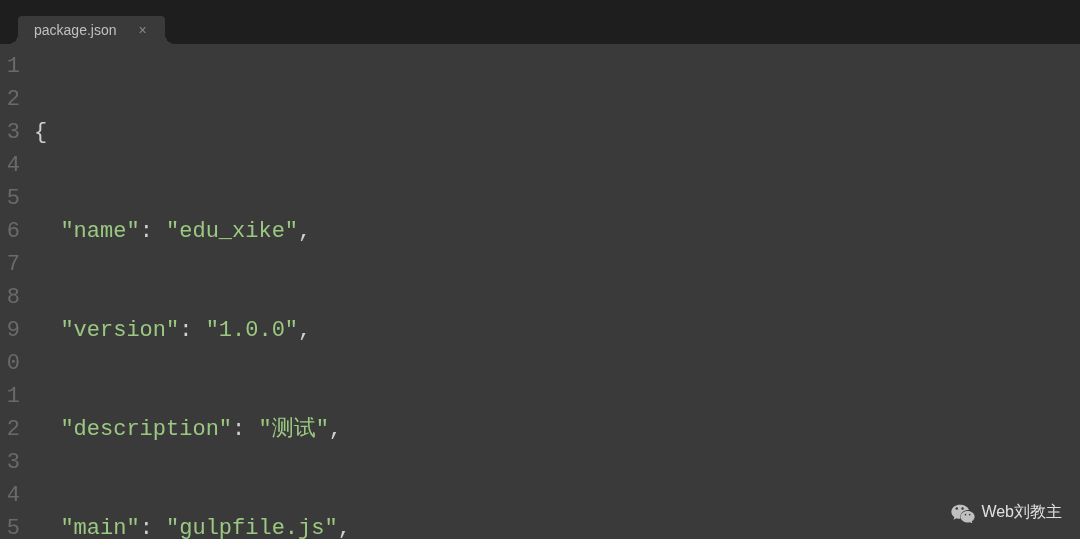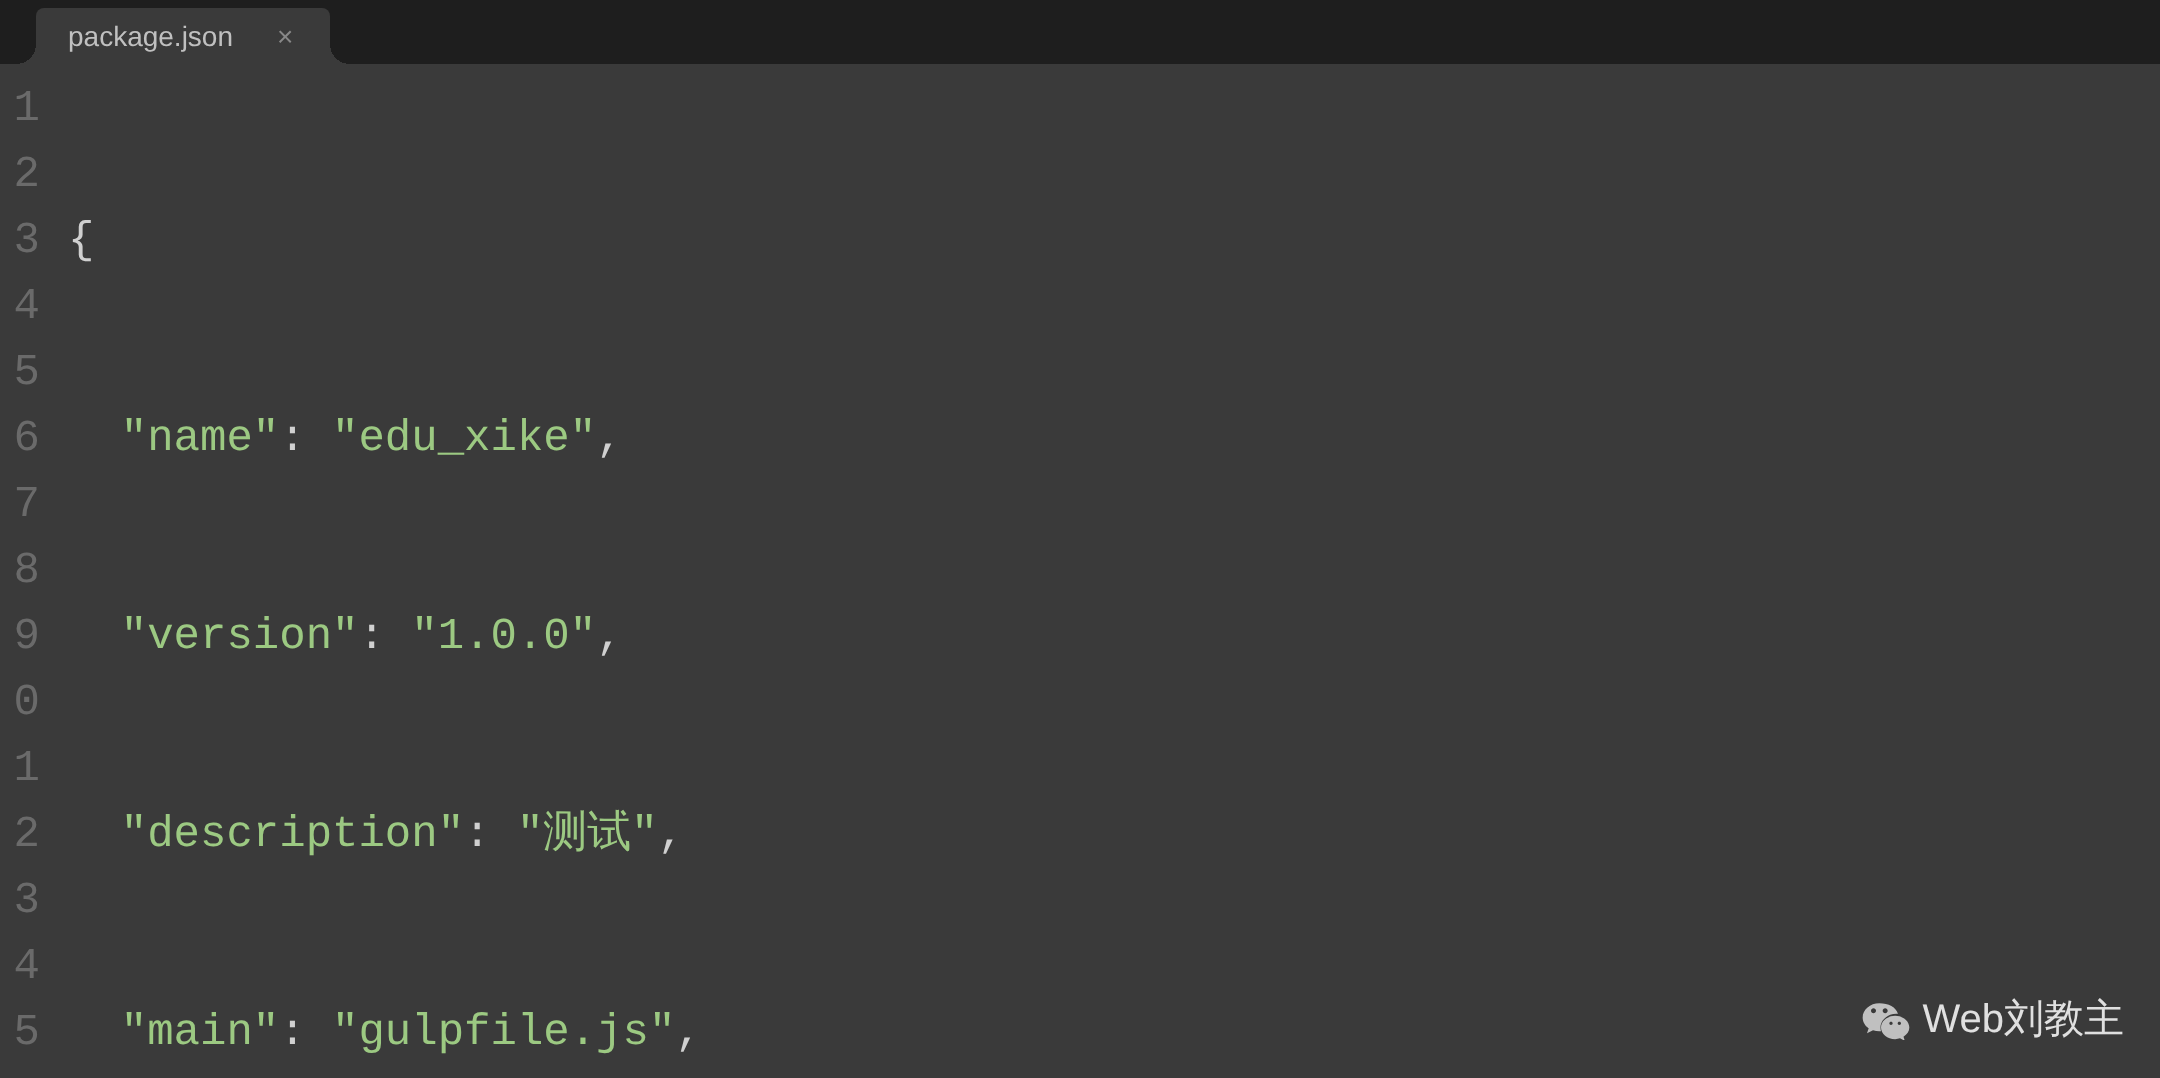--- a/index.html
+++ b/index.html
@@ -6,21 +6,21 @@
     body {
       width: 1080px;
       height: 539px;
       background: #2d2d2d;
       font-family: Consolas, 'Courier New', monospace;
       overflow: hidden;
       position: relative;
     }
     .tab-bar {
       background: #1e1e1e;
-      height: 32px;
+      height: 44px;
       display: flex;
       align-items: flex-end;
       padding-left: 18px;
     }
     .tab {
       background: #3a3a3a;
       color: #c0c0c0;
       padding: 6px 18px 6px 16px;
       font-size: 14px;
       display: flex;
@@ -83,21 +83,21 @@
     .punct { color: #d0d0d0; }
     .watermark {
       position: absolute;
       right: 18px;
       bottom: 16px;
       display: flex;
       align-items: center;
       gap: 6px;
       color: #e0e0e0;
       font-family: -apple-system, BlinkMacSystemFont, 'Segoe UI', sans-serif;
-      font-size: 20px;
+      font-size: 16px;
     }
     .wechat-icon {
       width: 24px;
       height: 20px;
       fill: #c0c0c0;
     }
   </style>
 </head>
 <body>
 

